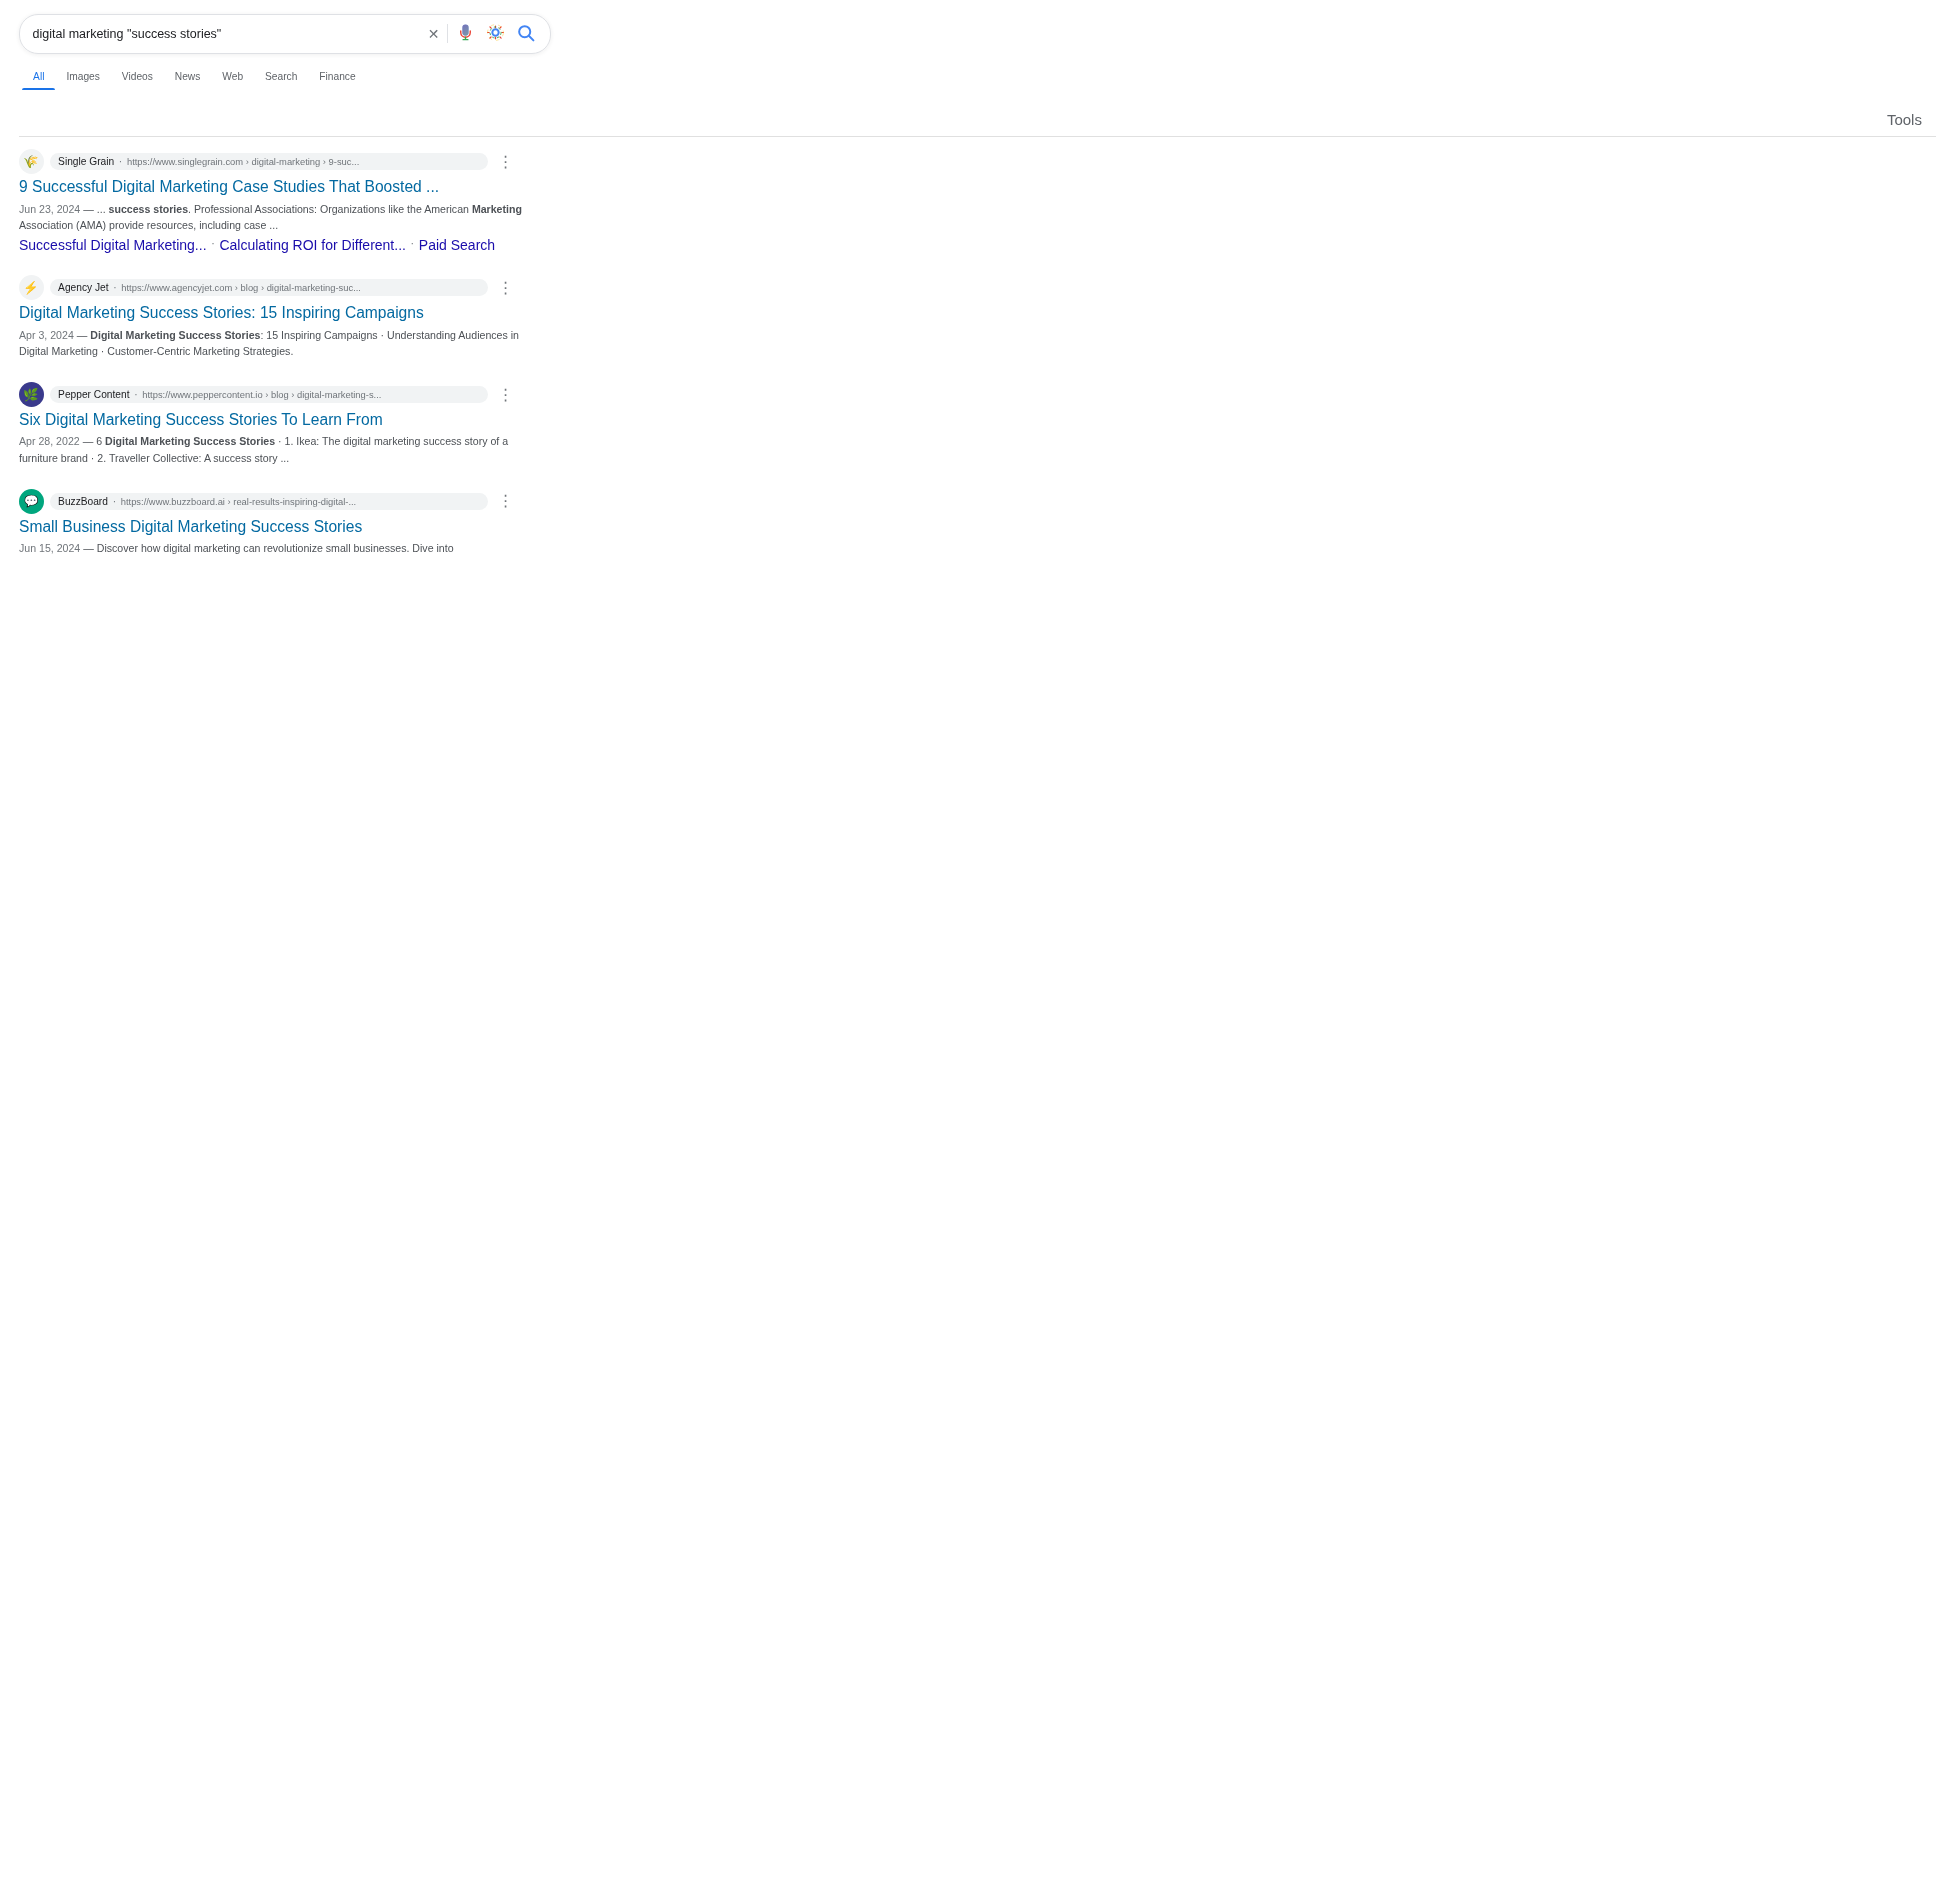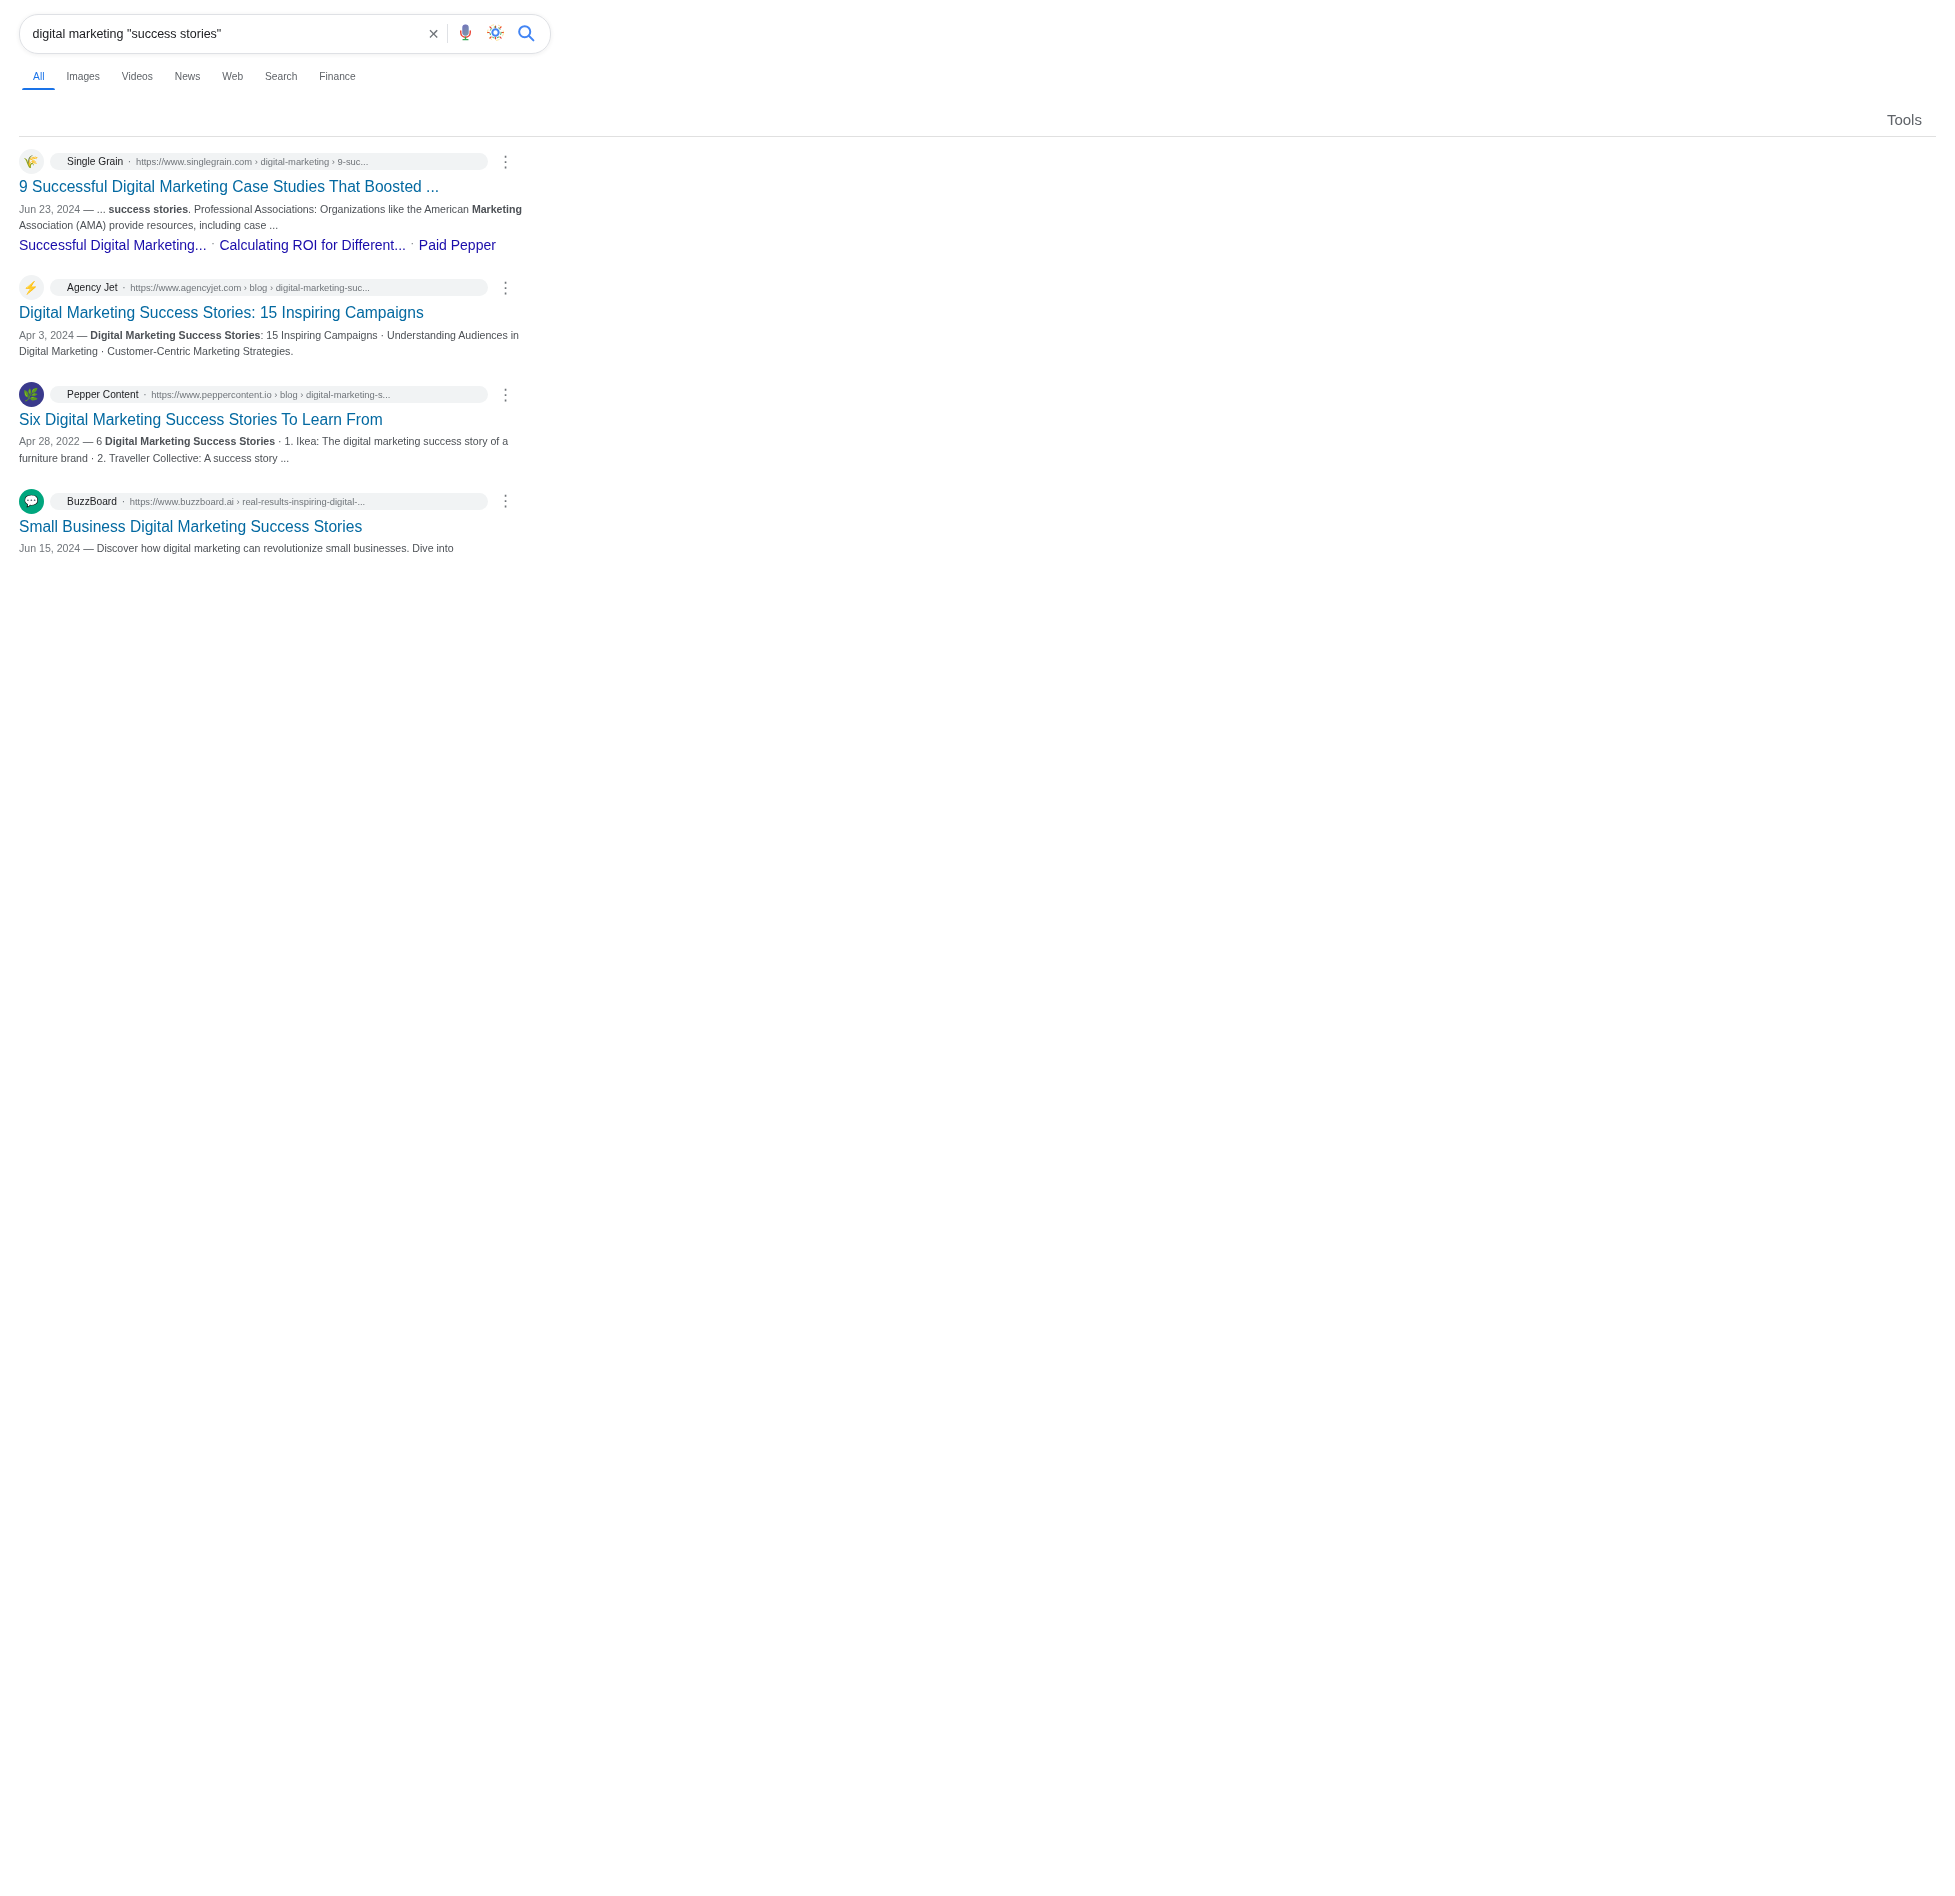--- a/index.html
+++ b/index.html
@@ -164,21 +164,20 @@
       padding: 3.1px 7.8px;
       font-size: 10.2px;
       color: #202124;
       flex: 1;
       max-width: 438px;
     }
     .source-name {
       font-weight: 500;
       margin-right: 4.7px;
       color: #202124;
-      margin-left: 9px;
     }
     .source-dot {
       color: #70757a;
       margin-right: 4.7px;
     }
     .source-path {
       color: #70757a;
       font-size: 9.4px;
       overflow: hidden;
       text-overflow: ellipsis;
@@ -312,21 +311,21 @@
     <a class="result-title">9 Successful Digital Marketing Case Studies That Boosted ...</a>
     <div class="result-snippet">
       <span class="result-date">Jun 23, 2024</span>
       <span> — ... <strong>success stories</strong>. Professional Associations: Organizations like the American <strong>Marketing</strong> Association (AMA) provide resources, including case ...</span>
     </div>
     <div class="sitelinks-row">
       <a class="sitelink">Successful Digital Marketing...</a>
       <span class="sitelink-sep">·</span>
       <a class="sitelink">Calculating ROI for Different...</a>
       <span class="sitelink-sep">·</span>
-      <a class="sitelink">Paid Pepper</a>
+      <a class="sitelink">Paid Search</a>
     </div>
   </div>
 
   <div class="result-item">
     <div class="source-row">
       <div class="favicon-wrap">
         <span class="favicon-aj">⚡</span>
       </div>
       <div class="source-url-pill">
         <span class="source-name">Agency Jet</span>

